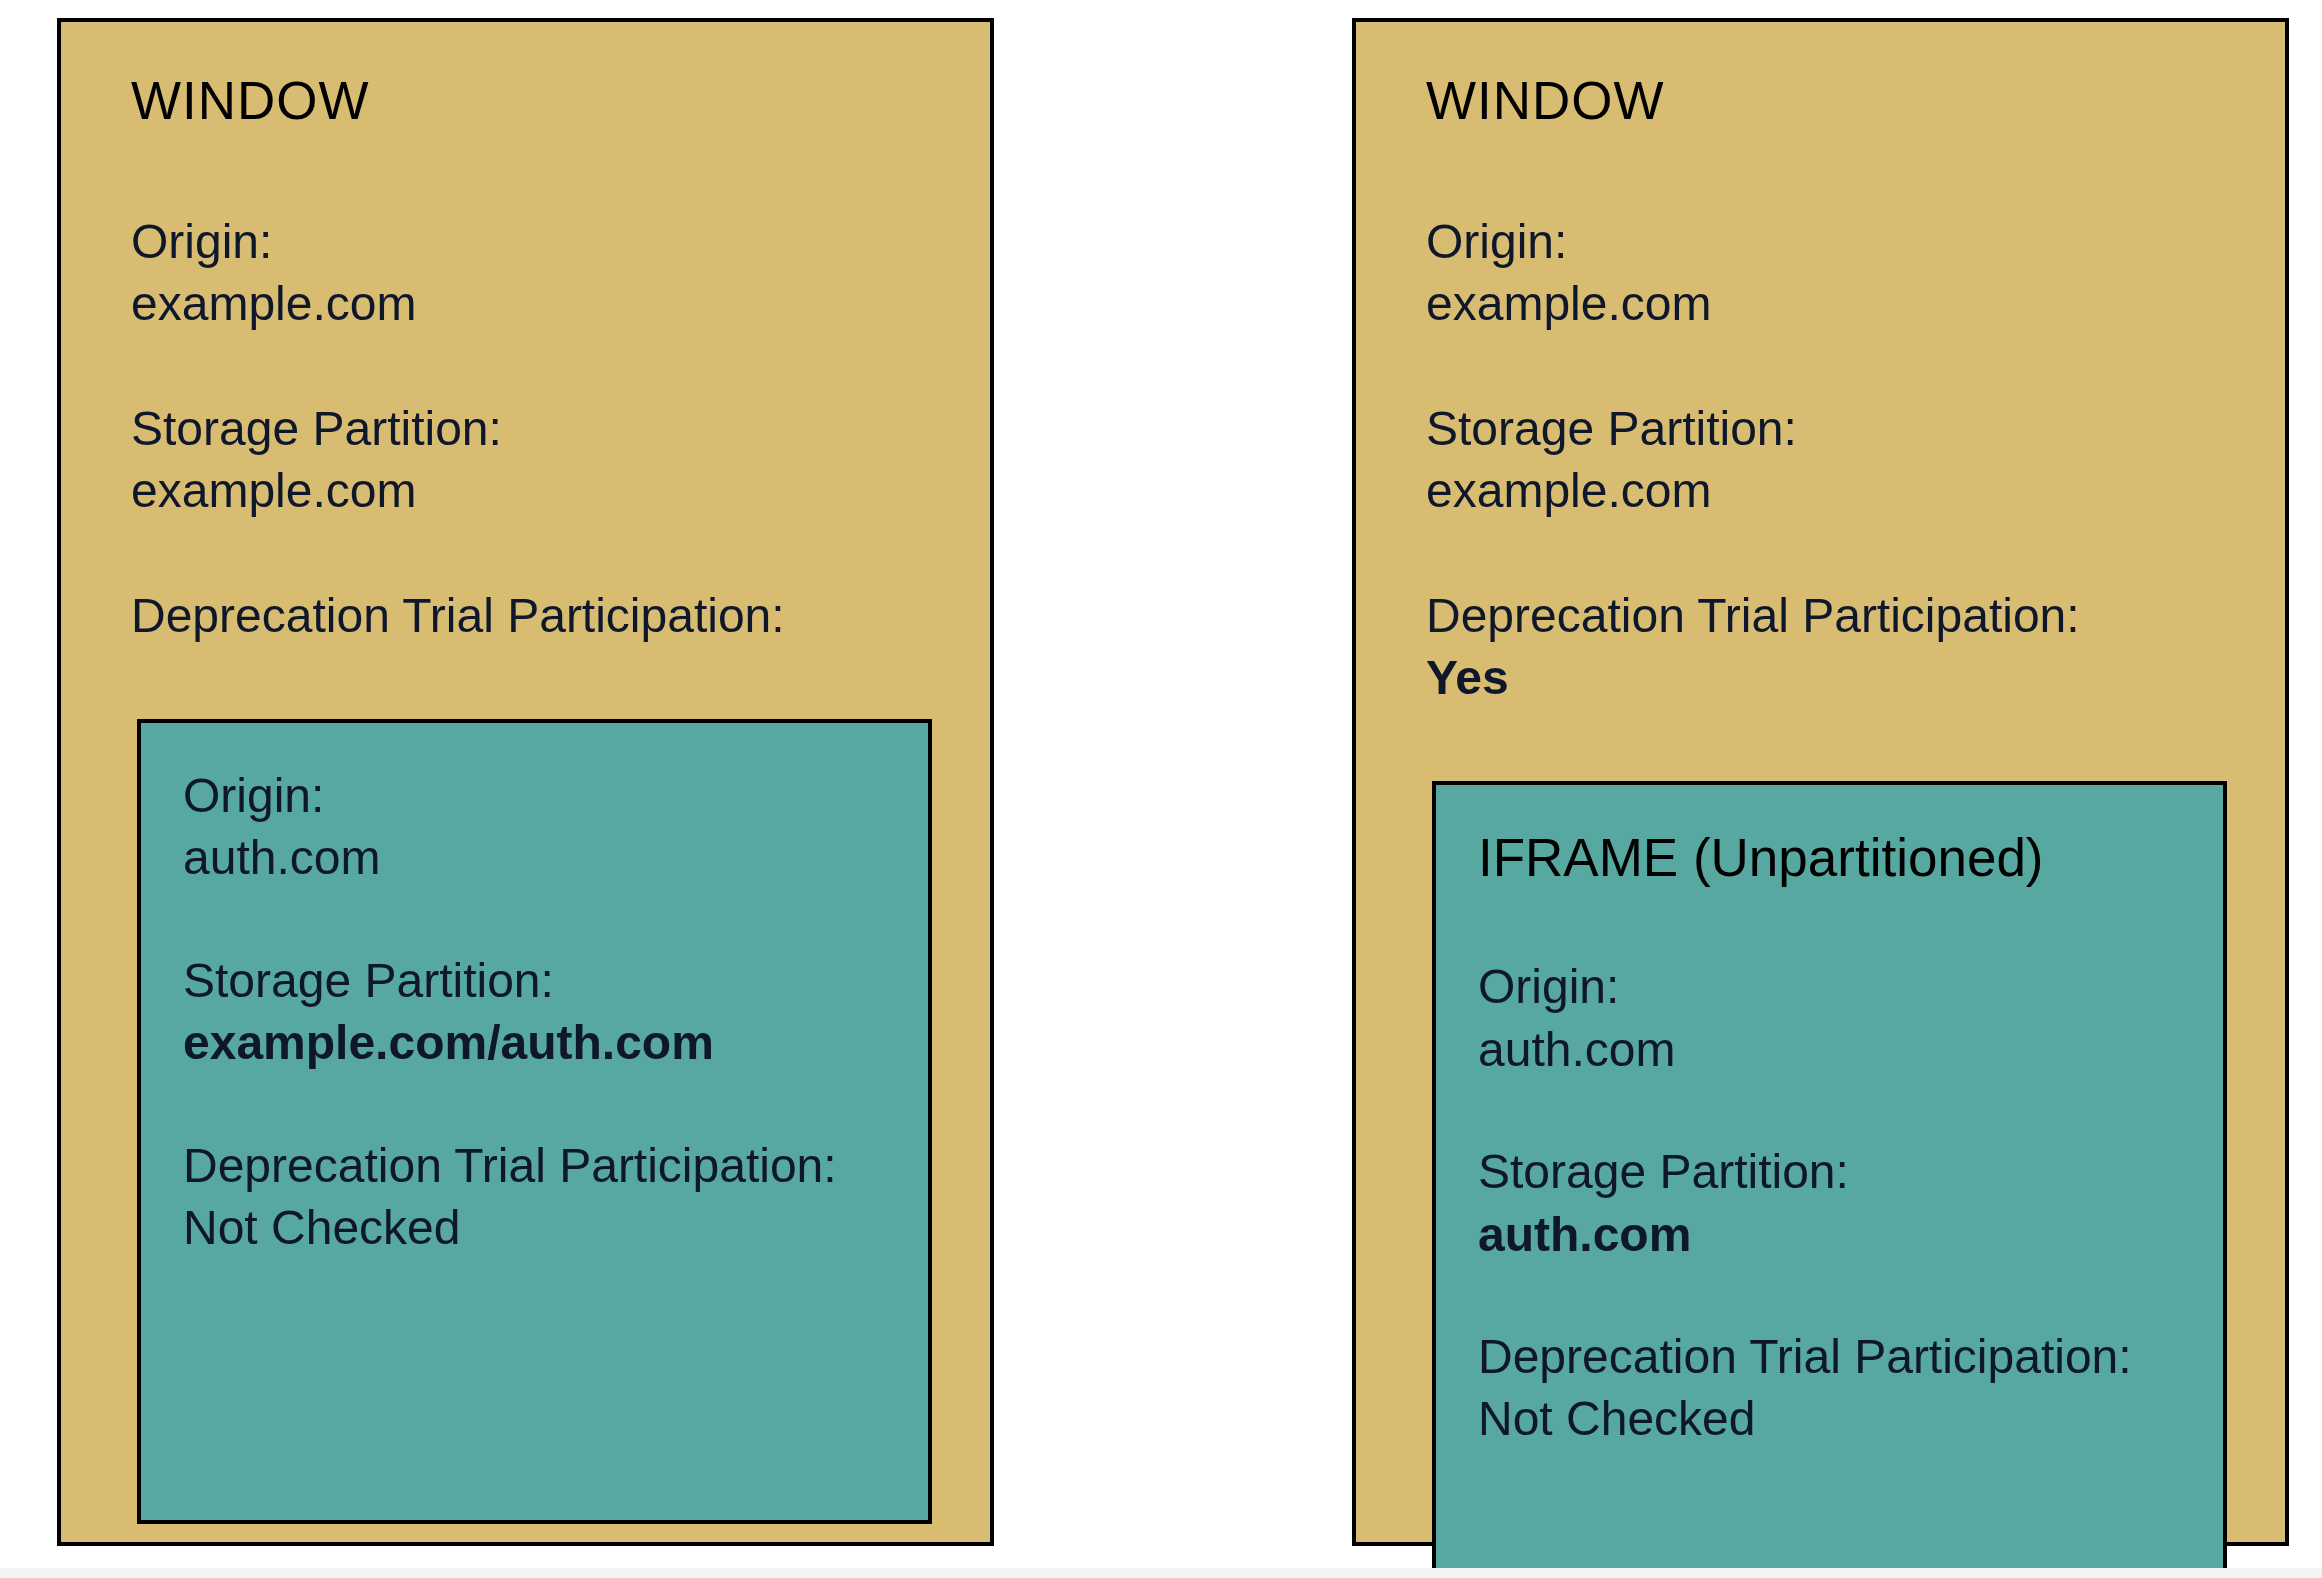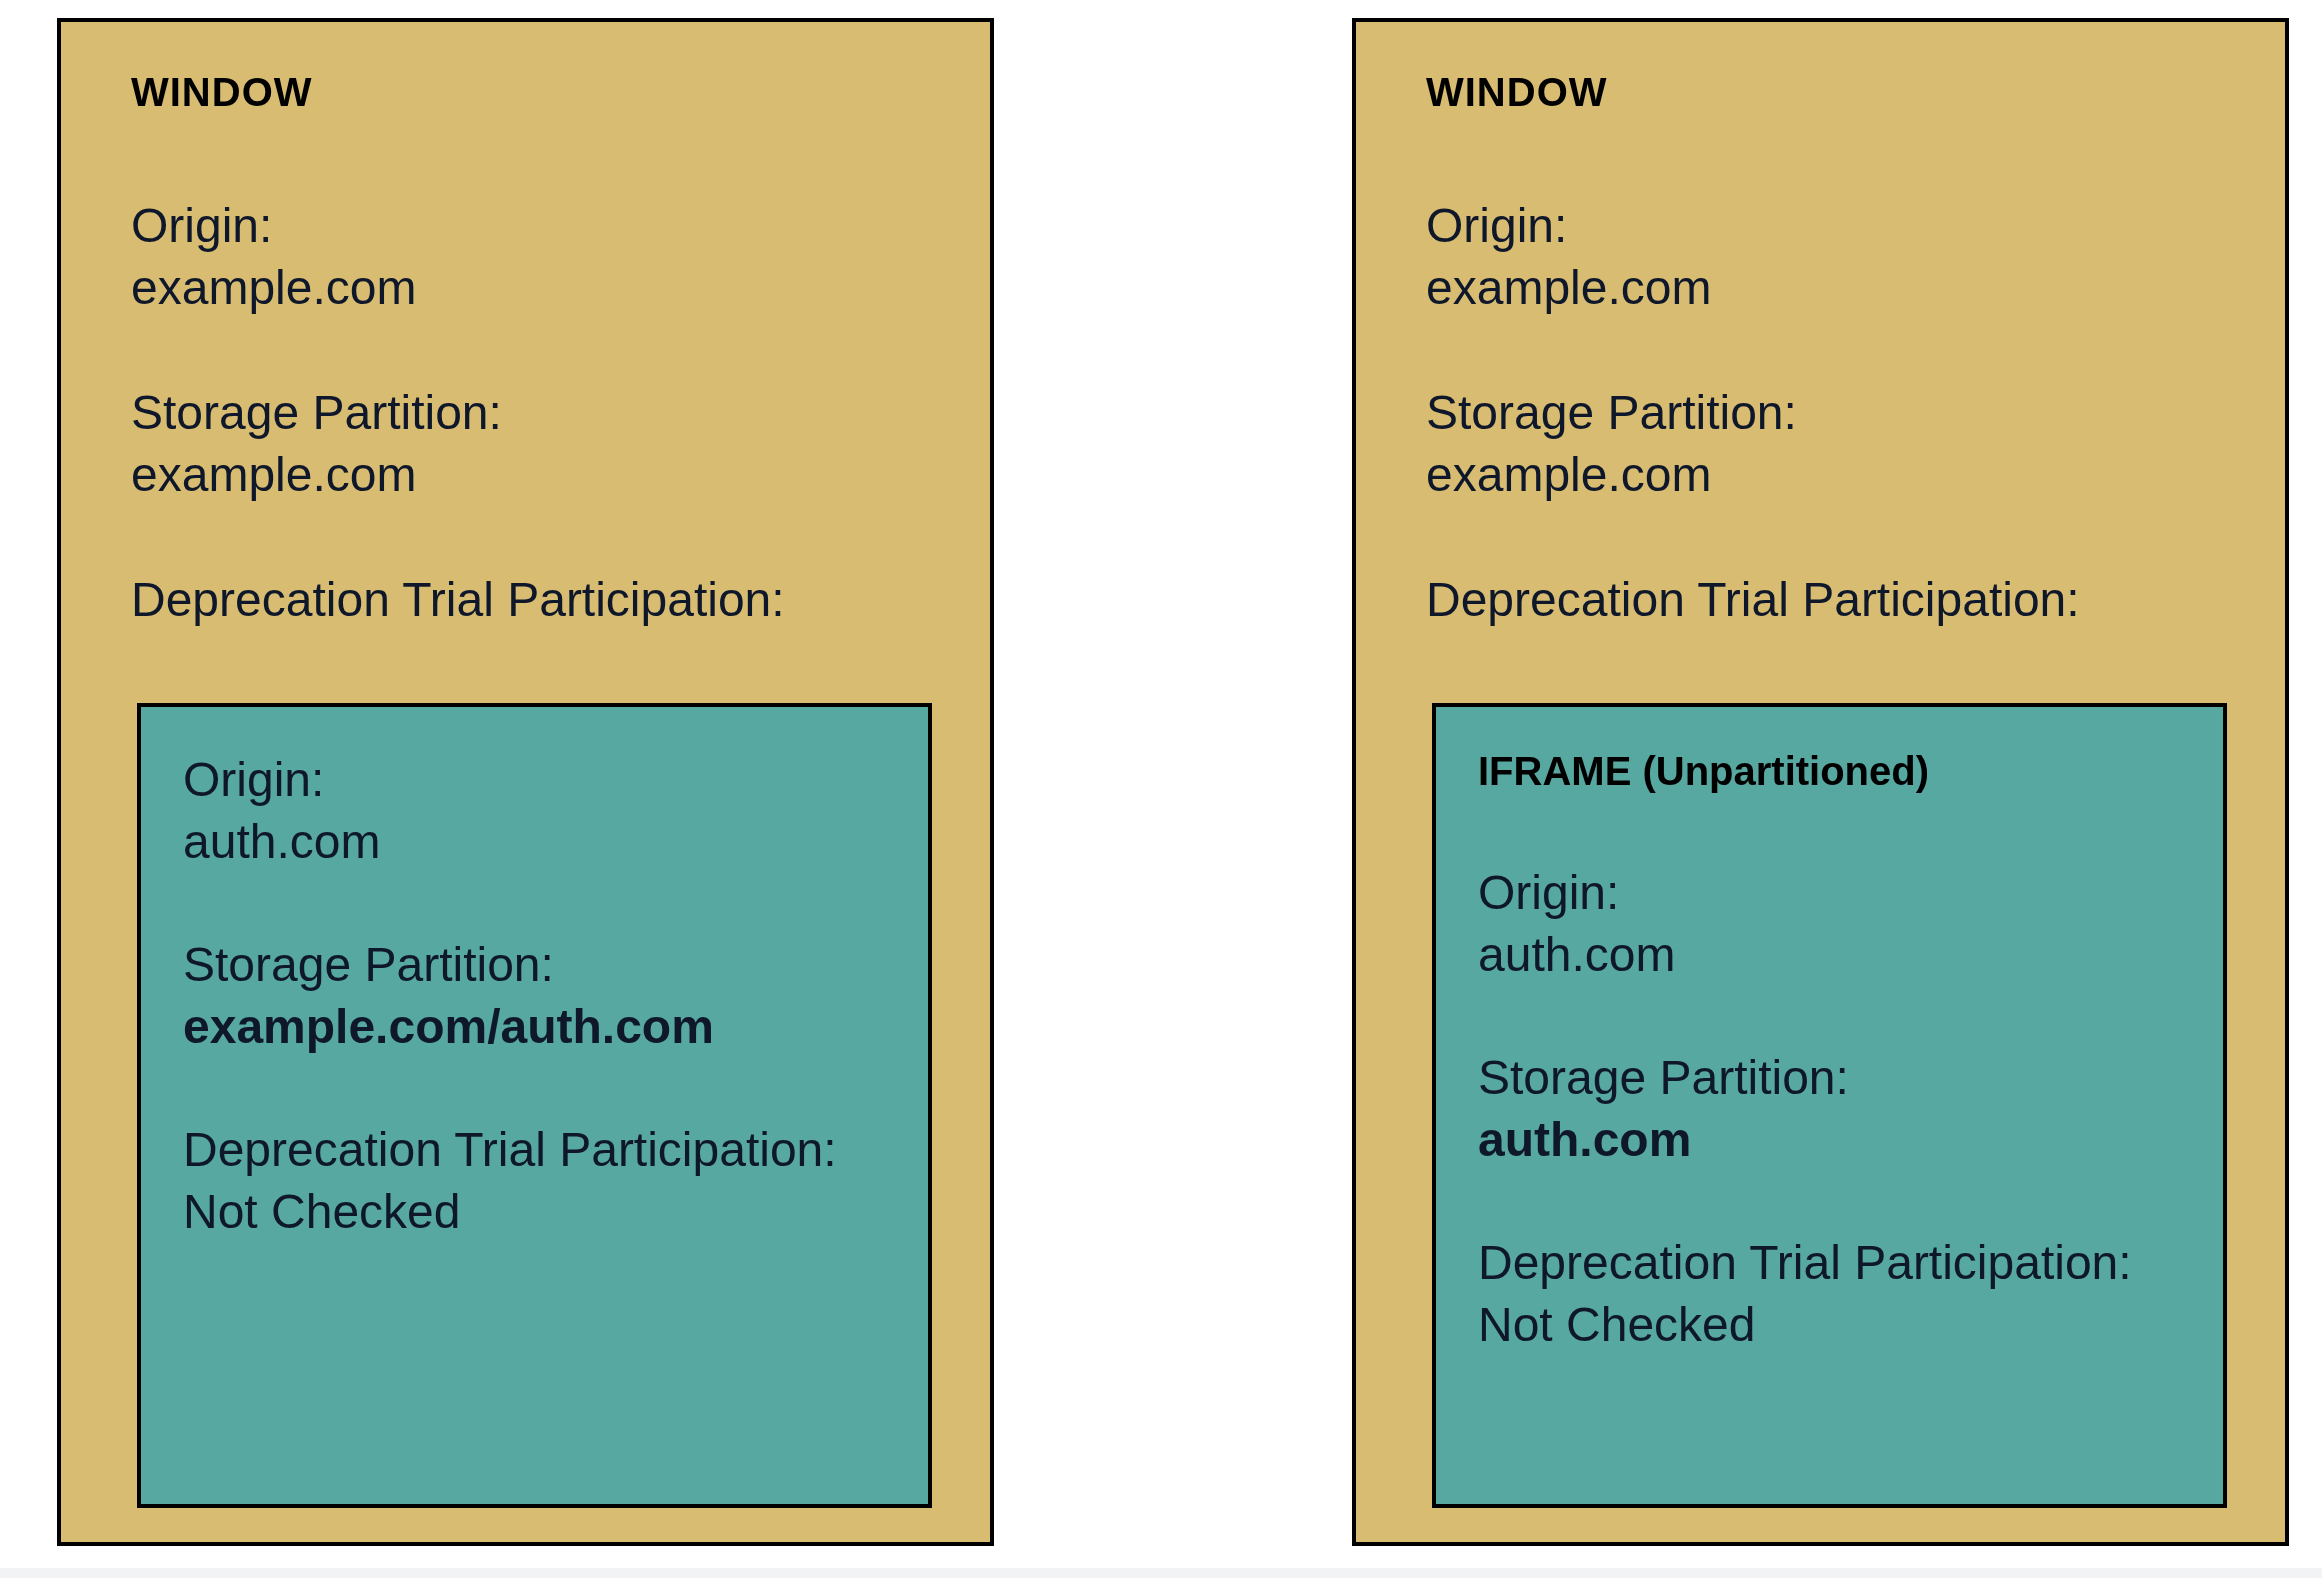--- a/index.html
+++ b/index.html
@@ -21,25 +21,24 @@
     width: 937px;
     height: 1528px;
     border: 4px solid #000000;
     box-sizing: border-box;
     padding: 48px 50px 45px 70px;
   }
   .window-box.left  { left: 57px;  }
   .window-box.right { left: 1352px; }
 
   .box-title {
-    font-size: 40px;
+    font-size: 53px;
     color: #000000;
     margin: 0 0 80px 0;
     letter-spacing: 1px;
-    font-weight: bold;
   }
   .field {
     font-size: 48px;
     line-height: 1.3;
     color: #0f172a;
     margin: 0 0 62px 0;
   }
   .field .label { display: block; }
   .field .value { display: block; }
   .field .value.bold { font-weight: bold; }
@@ -116,20 +115,21 @@
       <span class="value">example.com</span>
     </div>
 
     <div class="field">
       <span class="label">Storage Partition:</span>
       <span class="value">example.com</span>
     </div>
 
     <div class="field">
       <span class="label">Deprecation Trial Participation:</span>
+      <span class="value bold">Yes</span>
     </div>
 
     <div class="iframe-box" style="background: rgb(87, 168, 161); border-color: rgb(0, 0, 0);">
       <div class="box-title">IFRAME (Unpartitioned)</div>
 
       <div class="field">
         <span class="label">Origin:</span>
         <span class="value">auth.com</span>
       </div>
 

